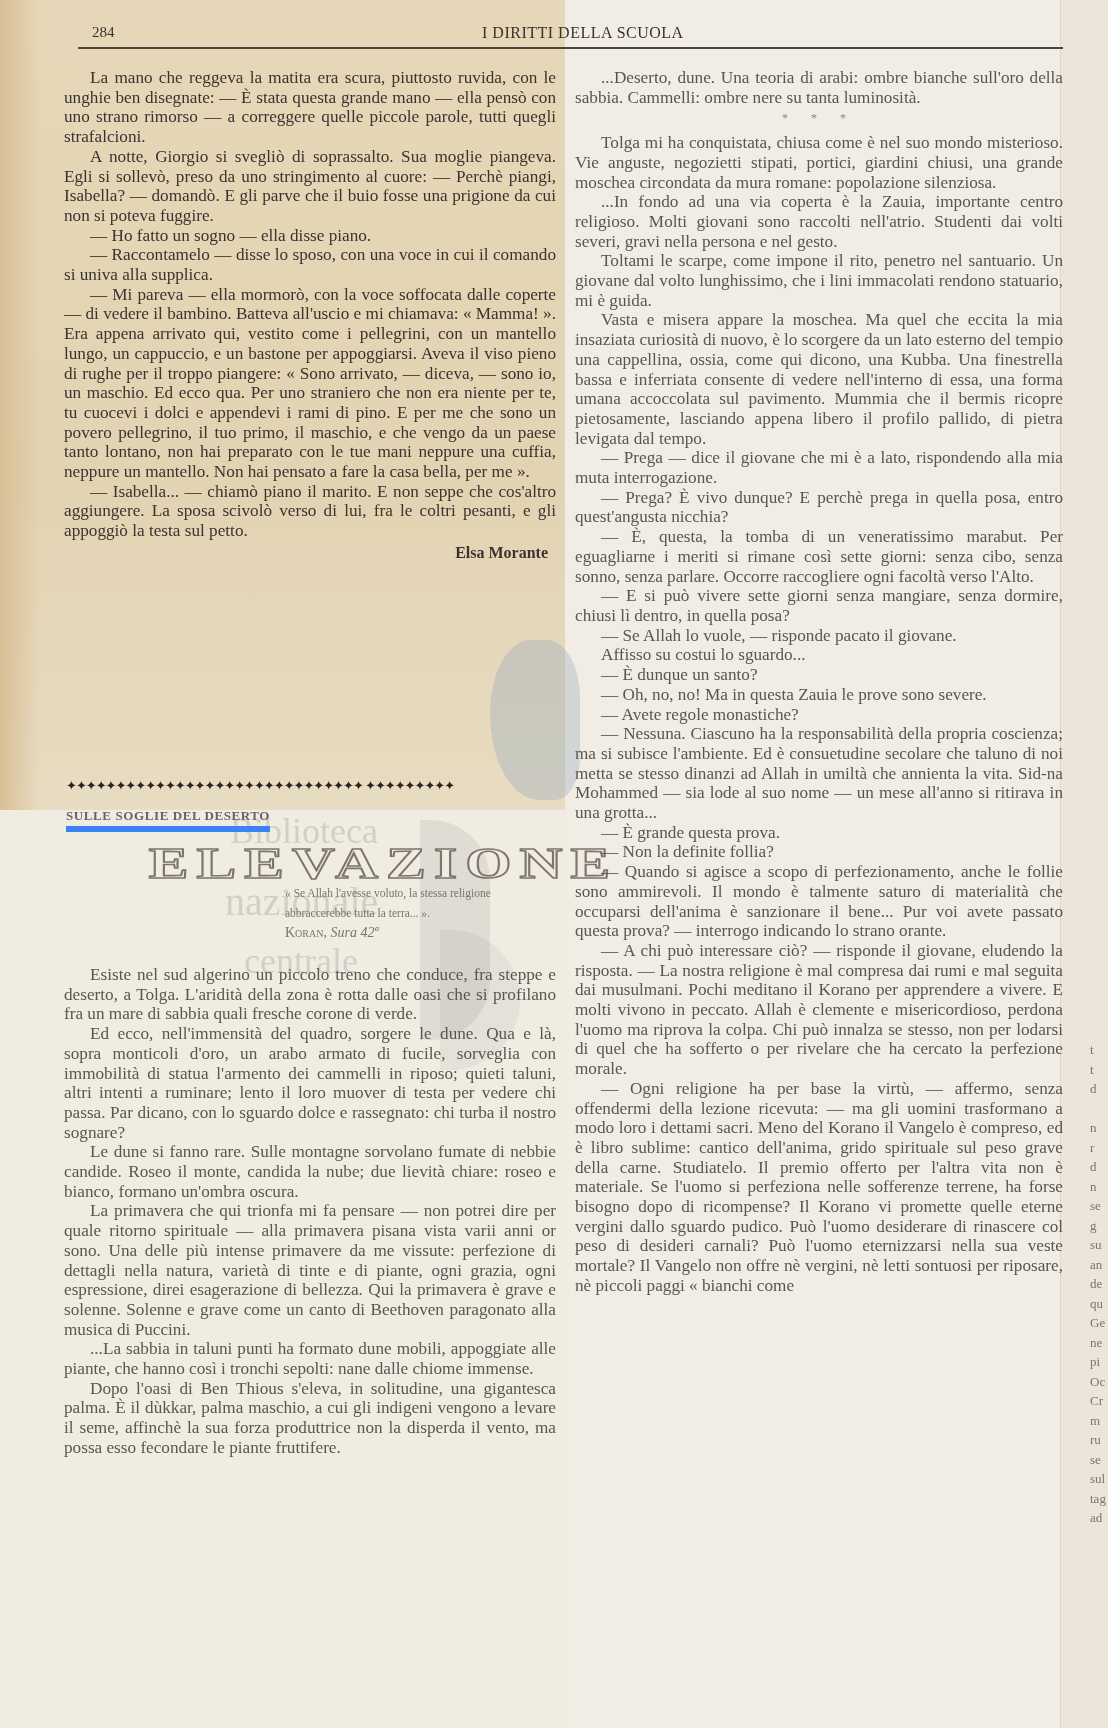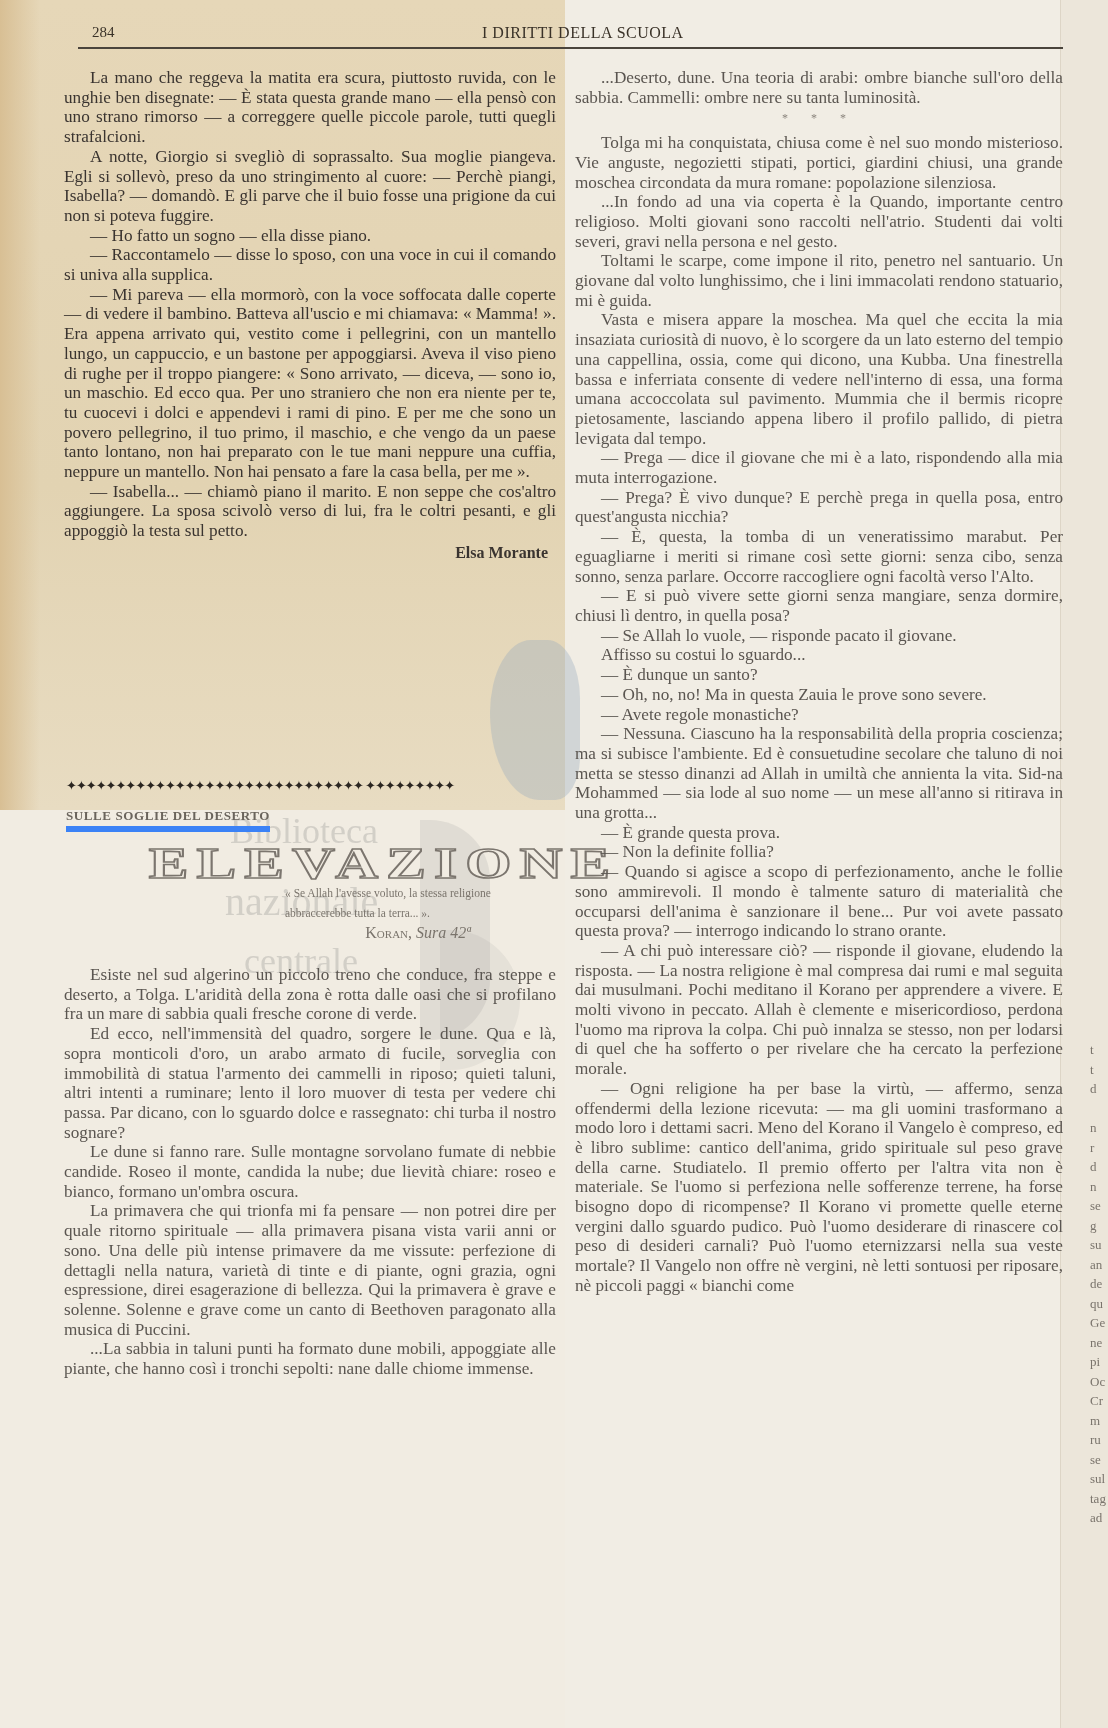--- a/index.html
+++ b/index.html
@@ -70,21 +70,21 @@
     position: absolute; left: 100px; top: 838px; width: 420px; text-align: center;
     font-family: "Liberation Serif", serif; font-size: 44px; font-weight: bold;
     letter-spacing: 6px; color: #f1ece2;
     -webkit-text-stroke: 1.6px #7b756e;
     transform: scaleX(1.35); transform-origin: left center;
   }
   .epigraph {
     position: absolute; left: 285px; top: 883px; width: 270px; font-size: 11.5px;
     line-height: 20px; color: #7a746c; text-align: left;
   }
-  .epigraph .src { text-align: center; font-size: 16px; padding-right: 4px; }
+  .epigraph .src { text-align: left; font-size: 14px; padding-right: 4px; }
   .epigraph .src .sc { font-variant: small-caps; }
   .asterism { text-align: center; letter-spacing: 10px; font-size: 12px; margin: 2px 0 4px 0; color: #8a847c; }
   .margin-fragments {
     position: absolute; left: 1090px; top: 1040px; width: 18px; font-size: 13px; line-height: 19.5px;
     color: #7a746c; overflow: hidden; white-space: nowrap;
   }
   em { font-style: italic; }
 </style>
 </head>
 <body>
@@ -129,27 +129,28 @@
     <em>Sura 42ª</em>
   </div>
 </div>
 
 <div class="col col-left-2">
   <p>Esiste nel sud algerino un piccolo treno che conduce, fra steppe e deserto, a Tolga. L'aridità della zona è rotta dalle oasi che si profilano fra un mare di sabbia quali fresche corone di verde.</p>
   <p>Ed ecco, nell'immensità del quadro, sorgere le dune. Qua e là, sopra monticoli d'oro, un arabo armato di fucile, sorveglia con immobilità di statua l'armento dei cammelli in riposo; quieti taluni, altri intenti a ruminare; lento il loro muover di testa per vedere chi passa. Par dicano, con lo sguardo dolce e rassegnato: chi turba il nostro sognare?</p>
   <p>Le dune si fanno rare. Sulle montagne sorvolano fumate di nebbie candide. Roseo il monte, candida la nube; due lievità chiare: roseo e bianco, formano un'ombra oscura.</p>
   <p>La primavera che qui trionfa mi fa pensare — non potrei dire per quale ritorno spirituale — alla primavera pisana vista varii anni or sono. Una delle più intense primavere da me vissute: perfezione di dettagli nella natura, varietà di tinte e di piante, ogni grazia, ogni espressione, direi esagerazione di bellezza. Qui la primavera è grave e solenne. Solenne e grave come un canto di Beethoven paragonato alla musica di Puccini.</p>
   <p>...La sabbia in taluni punti ha formato dune mobili, appoggiate alle piante, che hanno così i tronchi sepolti: nane dalle chiome immense.</p>
+  <p>Dopo l'oasi di Ben Thious s'eleva, in solitudine, una gigantesca palma. È il dùkkar, palma maschio, a cui gli indigeni vengono a levare il seme, affinchè la sua forza produttrice non la disperda il vento, ma possa esso fecondare le piante fruttifere.</p>
 </div>
 
 <div class="col col-right">
   <p>...Deserto, dune. Una teoria di arabi: ombre bianche sull'oro della sabbia. Cammelli: ombre nere su tanta luminosità.</p>
   <div class="asterism">* * *</div>
   <p>Tolga mi ha conquistata, chiusa come è nel suo mondo misterioso. Vie anguste, negozietti stipati, portici, giardini chiusi, una grande moschea circondata da mura romane: popolazione silenziosa.</p>
-  <p>...In fondo ad una via coperta è la Quando, importante centro religioso. Molti giovani sono raccolti nell'atrio. Studenti dai volti severi, gravi nella persona e nel gesto.</p>
+  <p>...In fondo ad una via coperta è la Zauia, importante centro religioso. Molti giovani sono raccolti nell'atrio. Studenti dai volti severi, gravi nella persona e nel gesto.</p>
   <p>Toltami le scarpe, come impone il rito, penetro nel santuario. Un giovane dal volto lunghissimo, che i lini immacolati rendono statuario, mi è guida.</p>
   <p>Vasta e misera appare la moschea. Ma quel che eccita la mia insaziata curiosità di nuovo, è lo scorgere da un lato esterno del tempio una cappellina, ossia, come qui dicono, una Kubba. Una finestrella bassa e inferriata consente di vedere nell'interno di essa, una forma umana accoccolata sul pavimento. Mummia che il bermis ricopre pietosamente, lasciando appena libero il profilo pallido, di pietra levigata dal tempo.</p>
   <p>— Prega — dice il giovane che mi è a lato, rispondendo alla mia muta interrogazione.</p>
   <p>— Prega? È vivo dunque? E perchè prega in quella posa, entro quest'angusta nicchia?</p>
   <p>— È, questa, la tomba di un veneratissimo marabut. Per eguagliarne i meriti si rimane così sette giorni: senza cibo, senza sonno, senza parlare. Occorre raccogliere ogni facoltà verso l'Alto.</p>
   <p>— E si può vivere sette giorni senza mangiare, senza dormire, chiusi lì dentro, in quella posa?</p>
   <p>— Se Allah lo vuole, — risponde pacato il giovane.</p>
   <p>Affisso su costui lo sguardo...</p>
   <p>— È dunque un santo?</p>
   <p>— Oh, no, no! Ma in questa Zauia le prove sono severe.</p>

